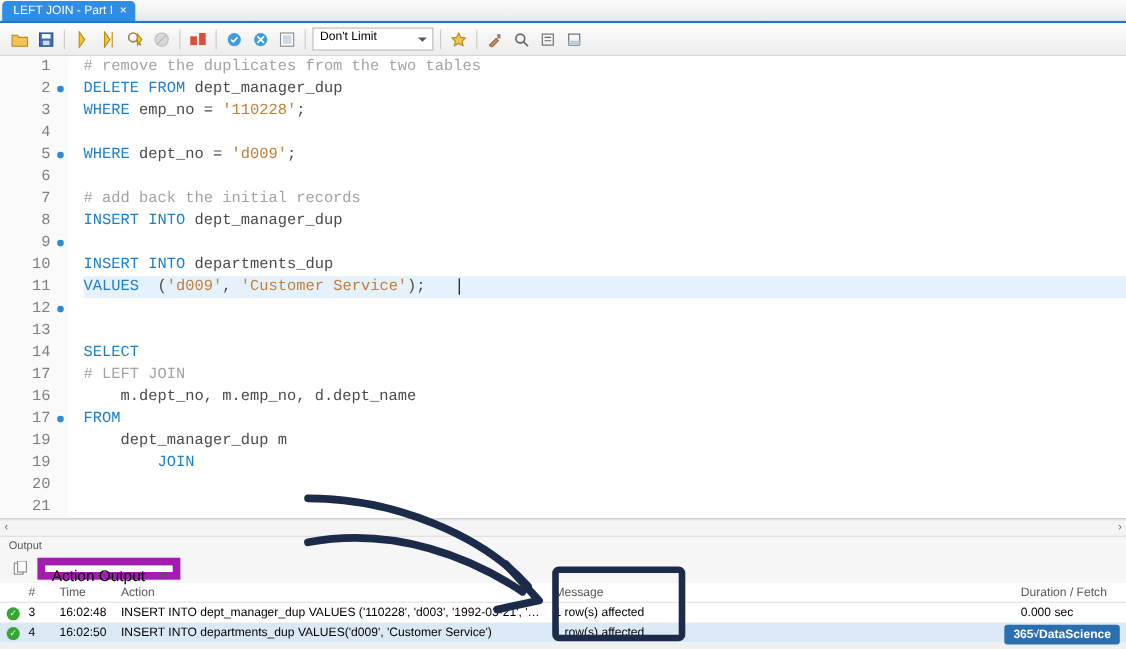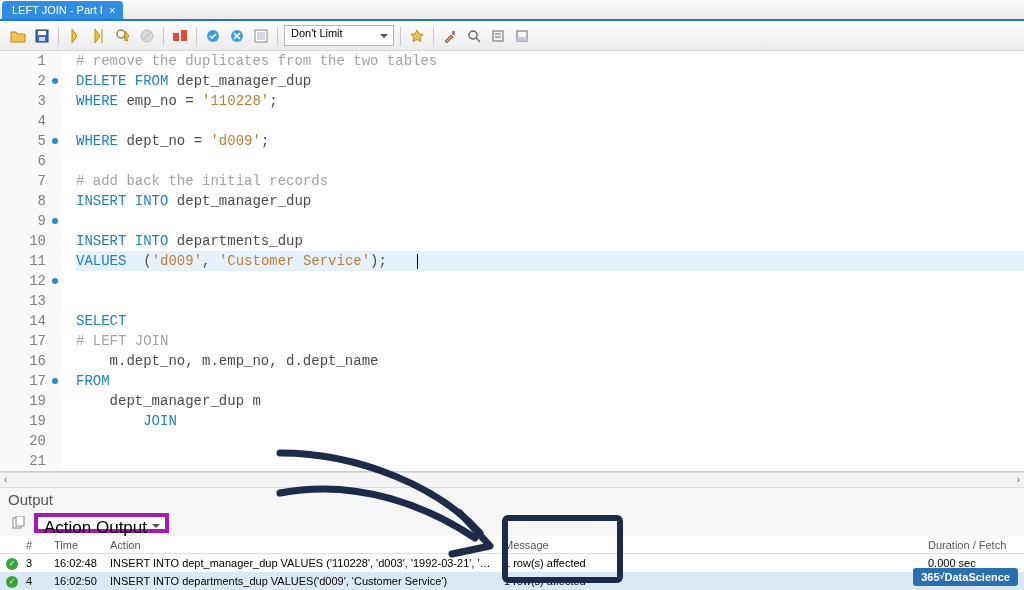--- a/index.html
+++ b/index.html
@@ -113,30 +113,30 @@
 
   .hscroll {
     height:16px; background:#f4f4f4; border-top:1px solid #ddd;
     border-bottom:1px solid #ddd; position: relative;
   }
   .hscroll .arrow { position:absolute; top:1px; font-size:10px; color:#666; }
   .hscroll .arrow.left{ left:4px; } .hscroll .arrow.right{ right:4px; }
 
   
   .output-title {
-    font-size: 15px; color:#555; padding: 3px 8px 2px;
+    font-size: 10px; color:#555; padding: 3px 8px 2px;
     background:#f6f6f6;
   }
   .output-toolbar {
     display:flex; align-items:center; gap:6px;
     padding:3px 8px; background:#f6f6f6;
   }
   .output-dd {
-    height:20px; border:4px solid #a21caf; background:#fff;
-    font-size:17px; padding:1px 18px 1px 6px; min-width:130px;
+    height:20px; border:7px solid #a21caf; background:#fff;
+    font-size:14px; padding:1px 18px 1px 6px; min-width:130px;
     position:relative;
   }
   .output-dd::after{
     content:""; position:absolute; right:5px; top:7px;
     border:4px solid transparent; border-top-color:#555;
   }
   .output-grid {
     background:#fff; font-size:11px;
   }
   .out-header, .out-row {

